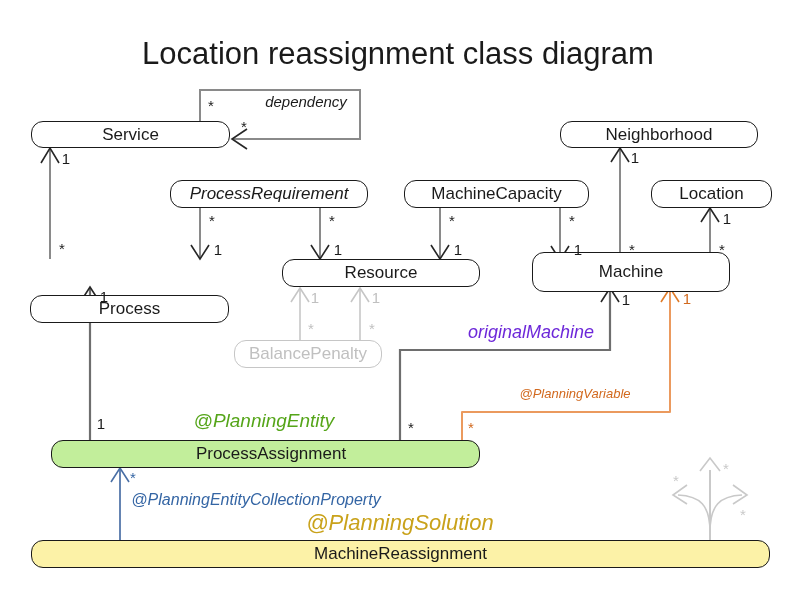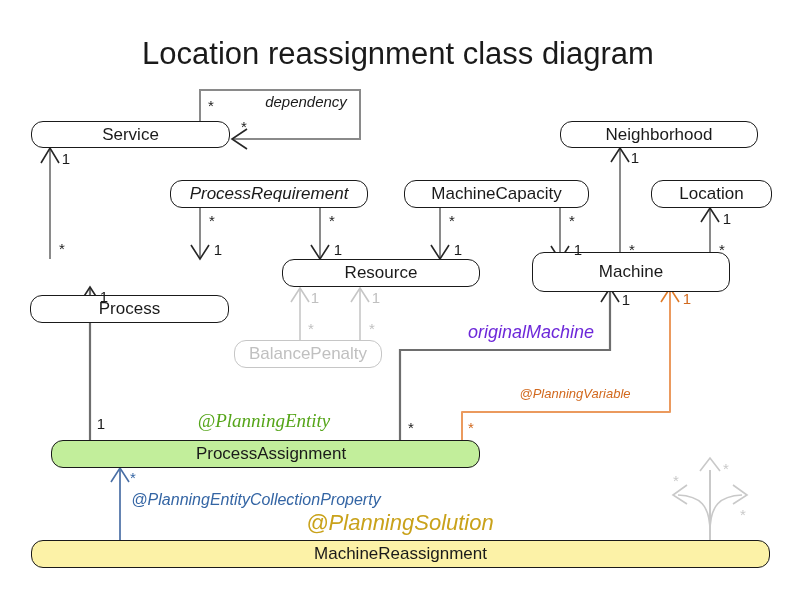--- a/index.html
+++ b/index.html
@@ -145,19 +145,19 @@
       <span class="mult star" style="left: 471px; top: 424px; color: rgb(210, 105, 30);">*</span>
       <span class="mult" style="left: 687px; top: 298px; color: rgb(210, 105, 30);">1</span>
       <span class="mult star" style="left: 133px; top: 474px; color: rgb(52, 101, 164);">*</span>
       <span class="mult star" style="left: 676px; top: 477px; color: rgb(201, 201, 201);">*</span>
       <span class="mult star" style="left: 726px; top: 465px; color: rgb(201, 201, 201);">*</span>
       <span class="mult star" style="left: 743px; top: 511px; color: rgb(201, 201, 201);">*</span>
     </div>
   <div id="annotation-layer">
       <div class="annotation" style="left: 306px; top: 101px; font-size: 15px; color: rgb(26, 26, 26); font-style: italic;">dependency</div>
       <div class="annotation" style="left: 531px; top: 332px; font-size: 18px; color: #6d28d9;">originalMachine</div>
-      <div class="annotation" style="left: 264px; top: 421px; font-size: 19px; color: rgb(85, 165, 25); font-family: Liberation Serif, serif;">@PlanningEntity</div>
+      <div class="annotation" style="left: 264px; top: 421px; font-size: 19px; color: rgb(85, 165, 25);">@PlanningEntity</div>
       <div class="annotation" style="left: 575px; top: 393px; font-size: 13px; color: rgb(210, 105, 30);">@PlanningVariable</div>
       <div class="annotation" style="left: 256px; top: 500px; font-size: 16px; color: rgb(52, 101, 164);">@PlanningEntityCollectionProperty</div>
       <div class="annotation" style="left: 400px; top: 523px; font-size: 22px; color: rgb(201, 162, 26);">@PlanningSolution</div>
     </div>
 
 </div>
 
 </body></html>

